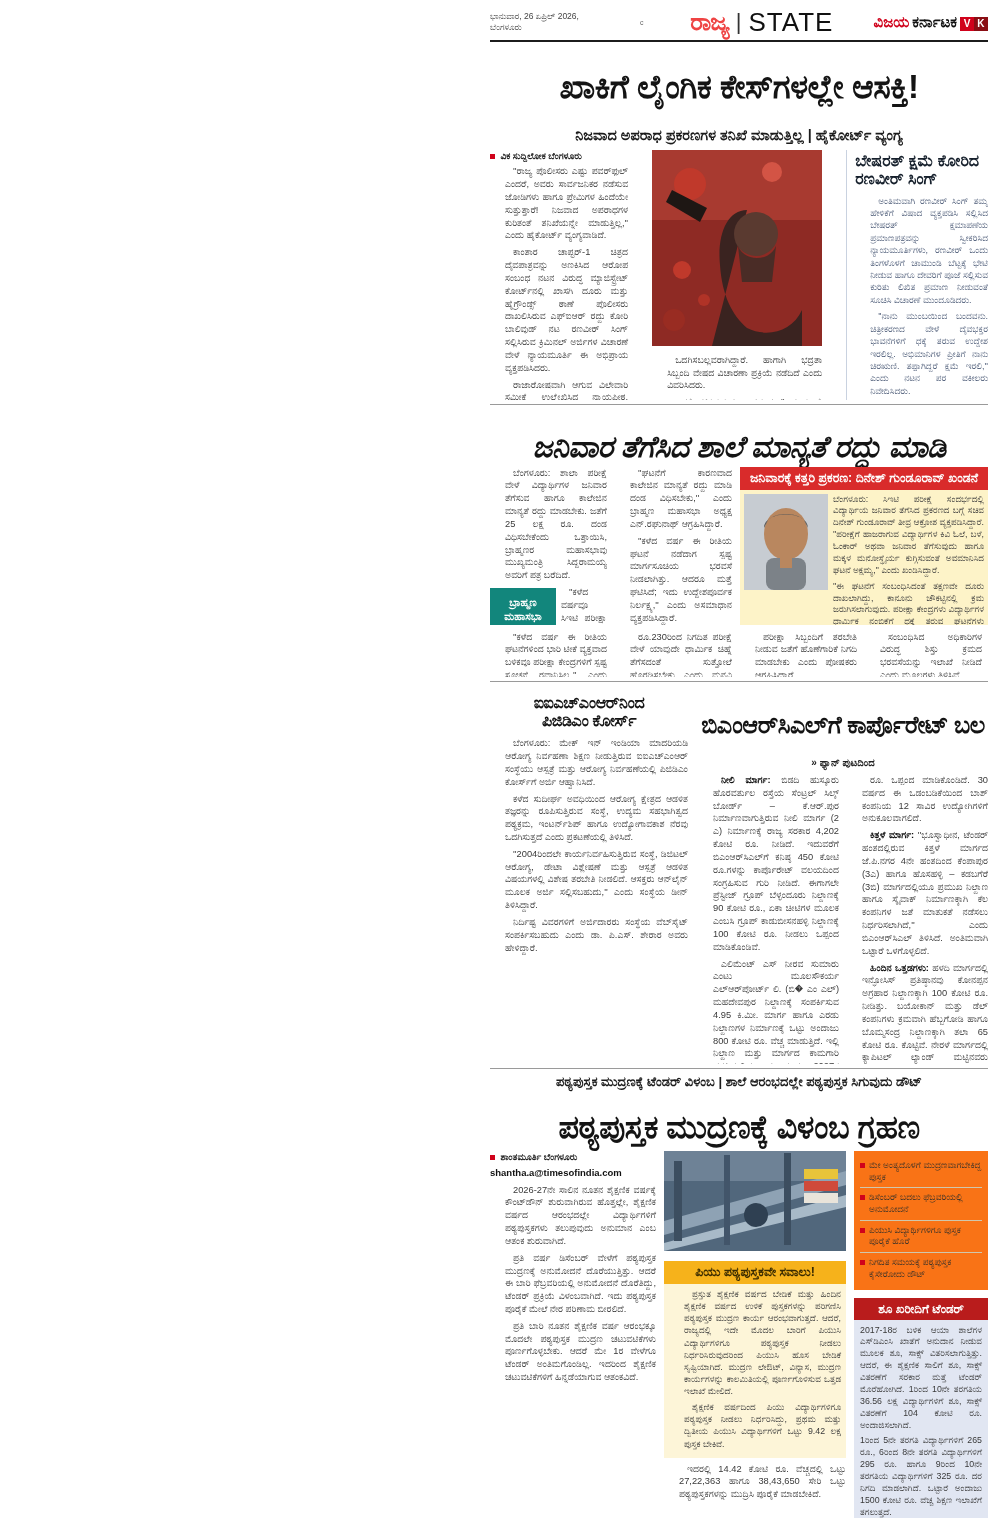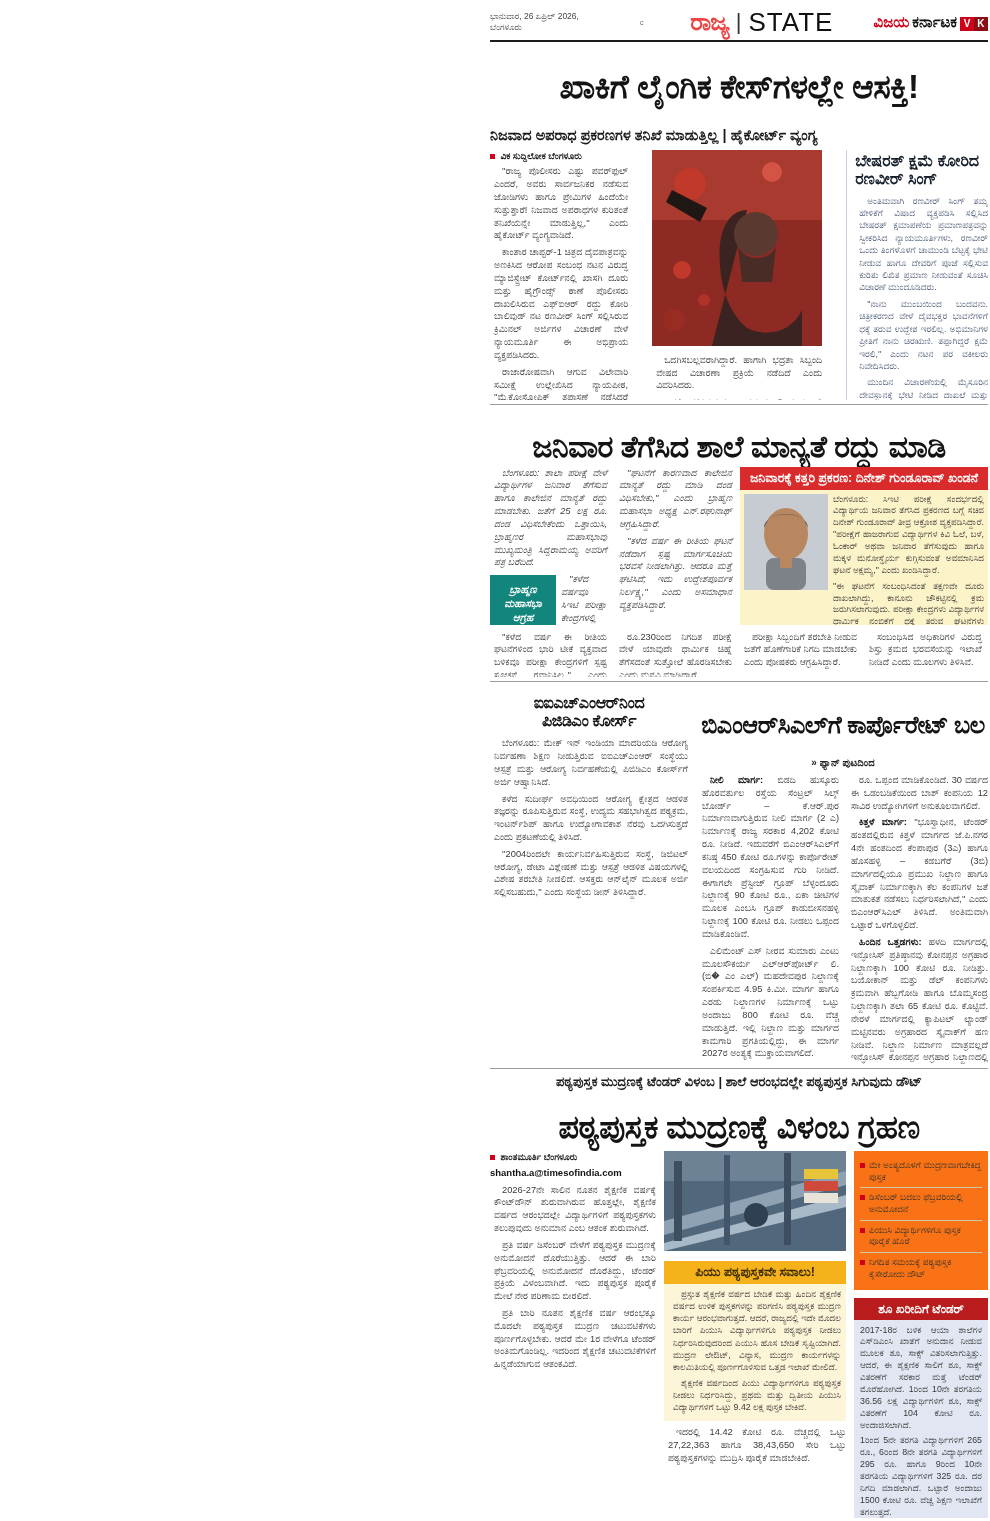--- a/index.html
+++ b/index.html
@@ -19,42 +19,42 @@
   .m-brand .b-red{color:#d0021b;font-weight:bold;font-size:15px;}
   .m-brand .b-blk{color:#111;font-weight:bold;font-size:15px;}
   .m-brand .vk i{font-style:normal;display:inline-block;width:14px;height:14px;line-height:14px;text-align:center;color:#fff;font-weight:bold;font-size:10px;}
   .m-brand .vk .v{background:#d0021b;}
   .m-brand .vk .k{background:#8a0e14;}
 
   
   .rule{border:none;border-top:1px solid #9a9a9a;margin:4px 0;}
   .headline{font-weight:bold;color:#141414;text-align:center;letter-spacing:-0.5px;}
   .body-text{font-size:9.3px;line-height:1.38;text-align:justify;color:#3a3a3a;}
-  .body-text p{margin:0 0 4px 4px;text-indent:8px;}
+  .body-text p{margin:0 0 4px 15px;text-indent:8px;}
   .byline{font-size:9px;font-weight:bold;color:#222;margin-bottom:3px;}
   .sq{display:inline-block;width:5px;height:5px;background:#d0021b;margin-right:3px;}
 
   
   .a1{padding-top:6px;height:352px;overflow:hidden;}
   .a1 .headline{font-size:33px;line-height:1.05;}
-  .a1 .subhead{font-size:14.5px;font-weight:bold;margin:4px 0 6px 0;color:#1b1b1b;}
+  .a1 .subhead{font-size:14.5px;font-weight:bold;text-align:center;margin:4px 0 6px 0;color:#1b1b1b;}
   .a1-body{display:flex;gap:24px;height:276px;overflow:hidden;}
   .a1-col1{width:158px;}
   .a1-col2{width:180px;}
   .a1-img{width:170px;height:196px;margin-bottom:4px;}
   .a1-side{width:152px;border-left:1px solid #c9d2e0;padding-left:8px;}
   .a1-side h3{font-size:16px;line-height:1.15;margin:2px 0 6px 0;color:#16202c;}
   .a1-side .body-text{color:#4c5b77;font-size:9px;}
 
   
   .a2{height:266px;overflow:hidden;padding-top:2px;}
-  .a2 .headline{font-size:30px;line-height:1.05;margin-bottom:4px;}
+  .a2 .headline{font-size:30px;line-height:1.05;margin-bottom:4px;font-style:italic;}
   .a2-row{display:flex;gap:8px;height:158px;overflow:hidden;}
   .a2-left{width:242px;display:flex;gap:8px;}
-  .a2-lc{width:117px;font-style:italic;}
+  .a2-lc{width:117px;}
   .a2-right{width:248px;}
   .a2-banner{background:#d92b2b;color:#fff;font-weight:bold;font-size:12.5px;text-align:center;padding:4px 2px;}
   .a2-highlight{background:#fdf3c8;padding:4px;display:flex;gap:5px;height:128px;overflow:hidden;}
   .a2-photo{width:84px;height:96px;flex:none;}
   .a2-hl-text{font-size:8.8px;line-height:1.35;text-align:justify;color:#3a3a3a;}
   .tealbox{float:left;width:60px;background:#12867c;color:#fff;font-weight:bold;font-size:10.5px;text-align:center;padding:8px 3px;margin:2px 5px 2px 0;line-height:1.3;}
   .a2-bottom{display:flex;gap:8px;margin-top:6px;height:84px;overflow:hidden;}
   .a2-bottom .col{width:117px;}
 
   
@@ -211,20 +211,21 @@
     <section class="a3">
       <div class="a3-left">
         <h2 class="headline">
           <span>ಐಐಎಚ್‌ಎಂಆರ್‌ನಿಂದ</span><br>
           <span>ಪಿಜಿಡಿಎಂ ಕೋರ್ಸ್</span>
         </h2>
         <div class="body-text">
           <p>ಬೆಂಗಳೂರು: ಮೇಕ್ ಇನ್ ಇಂಡಿಯಾ ಮಾದರಿಯಡಿ ಆರೋಗ್ಯ ನಿರ್ವಹಣಾ ಶಿಕ್ಷಣ ನೀಡುತ್ತಿರುವ ಐಐಎಚ್‌ಎಂಆರ್ ಸಂಸ್ಥೆಯು ಆಸ್ಪತ್ರೆ ಮತ್ತು ಆರೋಗ್ಯ ನಿರ್ವಹಣೆಯಲ್ಲಿ ಪಿಜಿಡಿಎಂ ಕೋರ್ಸ್‌ಗೆ ಅರ್ಜಿ ಆಹ್ವಾನಿಸಿದೆ.</p>
           <p>ಕಳೆದ ಸುದೀರ್ಘ ಅವಧಿಯಿಂದ ಆರೋಗ್ಯ ಕ್ಷೇತ್ರದ ಆಡಳಿತ ತಜ್ಞರನ್ನು ರೂಪಿಸುತ್ತಿರುವ ಸಂಸ್ಥೆ, ಉದ್ಯಮ ಸಹಭಾಗಿತ್ವದ ಪಠ್ಯಕ್ರಮ, ಇಂಟರ್ನ್‌ಶಿಪ್ ಹಾಗೂ ಉದ್ಯೋಗಾವಕಾಶ ನೆರವು ಒದಗಿಸುತ್ತದೆ ಎಂದು ಪ್ರಕಟಣೆಯಲ್ಲಿ ತಿಳಿಸಿದೆ.</p>
           <p>''2004ರಿಂದಲೇ ಕಾರ್ಯನಿರ್ವಹಿಸುತ್ತಿರುವ ಸಂಸ್ಥೆ, ಡಿಜಿಟಲ್ ಆರೋಗ್ಯ, ಡೇಟಾ ವಿಶ್ಲೇಷಣೆ ಮತ್ತು ಆಸ್ಪತ್ರೆ ಆಡಳಿತ ವಿಷಯಗಳಲ್ಲಿ ವಿಶೇಷ ತರಬೇತಿ ನೀಡಲಿದೆ. ಆಸಕ್ತರು ಆನ್‌ಲೈನ್ ಮೂಲಕ ಅರ್ಜಿ ಸಲ್ಲಿಸಬಹುದು,'' ಎಂದು ಸಂಸ್ಥೆಯ ಡೀನ್ ತಿಳಿಸಿದ್ದಾರೆ.</p>
+          <p>ನಿರ್ದಿಷ್ಟ ವಿವರಗಳಿಗೆ ಅರ್ಜಿದಾರರು ಸಂಸ್ಥೆಯ ವೆಬ್‌ಸೈಟ್ ಸಂಪರ್ಕಿಸಬಹುದು ಎಂದು ಡಾ. ಪಿ.ಎಸ್. ಶೇರಾರ ಅವರು ಹೇಳಿದ್ದಾರೆ.</p>
         </div>
       </div>
       <div class="a3-right">
         <h2 class="headline">ಬಿಎಂಆರ್‌ಸಿಎಲ್‌ಗೆ ಕಾರ್ಪೊರೇಟ್ ಬಲ</h2>
         <div class="a3-cont">» ಫ್ಯಾನ್ ಪುಟದಿಂದ</div>
         <div class="a3-cols">
           <div class="col body-text">
             <p><span class="lead-label">ನೀಲಿ ಮಾರ್ಗ:</span><span> ಬಿಡದಿ ಹುಸ್ಕೂರು ಹೊರವರ್ತುಲ ರಸ್ತೆಯ ಸೆಂಟ್ರಲ್ ಸಿಲ್ಕ್ ಬೋರ್ಡ್ – ಕೆ.ಆರ್.ಪುರ ನಿರ್ಮಾಣವಾಗುತ್ತಿರುವ ನೀಲಿ ಮಾರ್ಗ (2 ಎ) ನಿರ್ಮಾಣಕ್ಕೆ ರಾಜ್ಯ ಸರಕಾರ 4,202 ಕೋಟಿ ರೂ. ನೀಡಿದೆ. ಇದುವರೆಗೆ ಬಿಎಂಆರ್‌ಸಿಎಲ್‌ಗೆ ಕನಿಷ್ಠ 450 ಕೋಟಿ ರೂ.ಗಳನ್ನು ಕಾರ್ಪೊರೇಟ್ ವಲಯದಿಂದ ಸಂಗ್ರಹಿಸುವ ಗುರಿ ನೀಡಿದೆ. ಈಗಾಗಲೇ ಪ್ರೆಸ್ಟೀಜ್ ಗ್ರೂಪ್ ಬೆಳ್ಳಂದೂರು ನಿಲ್ದಾಣಕ್ಕೆ 90 ಕೋಟಿ ರೂ., ಏಕಾ ಚೀಟಿಗಳ ಮೂಲಕ ಎಂಬಸಿ ಗ್ರೂಪ್ ಕಾಡುಬೀಸನಹಳ್ಳಿ ನಿಲ್ದಾಣಕ್ಕೆ 100 ಕೋಟಿ ರೂ. ನೀಡಲು ಒಪ್ಪಂದ ಮಾಡಿಕೊಂಡಿವೆ.</span></p>
             <p><span class="lead-label"></span><span>ಎಲಿಮೆಂಟ್ ಎಸ್ ನೀರವ ಸುಮಾರು ಎಂಟು ಮೂಲಸೌಕರ್ಯ ಎಲ್‌ಆರ್‌ಪೋರ್ಟ್ ಲಿ. (ಬಿ� ಎಂ ಎಲ್) ಮಹದೇವಪುರ ನಿಲ್ದಾಣಕ್ಕೆ ಸಂಪರ್ಕಿಸುವ 4.95 ಕಿ.ಮೀ. ಮಾರ್ಗ ಹಾಗೂ ಎರಡು ನಿಲ್ದಾಣಗಳ ನಿರ್ಮಾಣಕ್ಕೆ ಒಟ್ಟು ಅಂದಾಜು 800 ಕೋಟಿ ರೂ. ವೆಚ್ಚ ಮಾಡುತ್ತಿದೆ. ಇಲ್ಲಿ ನಿಲ್ದಾಣ ಮತ್ತು ಮಾರ್ಗದ ಕಾಮಗಾರಿ ಪ್ರಗತಿಯಲ್ಲಿದ್ದು, ಈ ಮಾರ್ಗ 2027ರ ಅಂತ್ಯಕ್ಕೆ ಮುಕ್ತಾಯವಾಗಲಿದೆ.</span></p>
 

